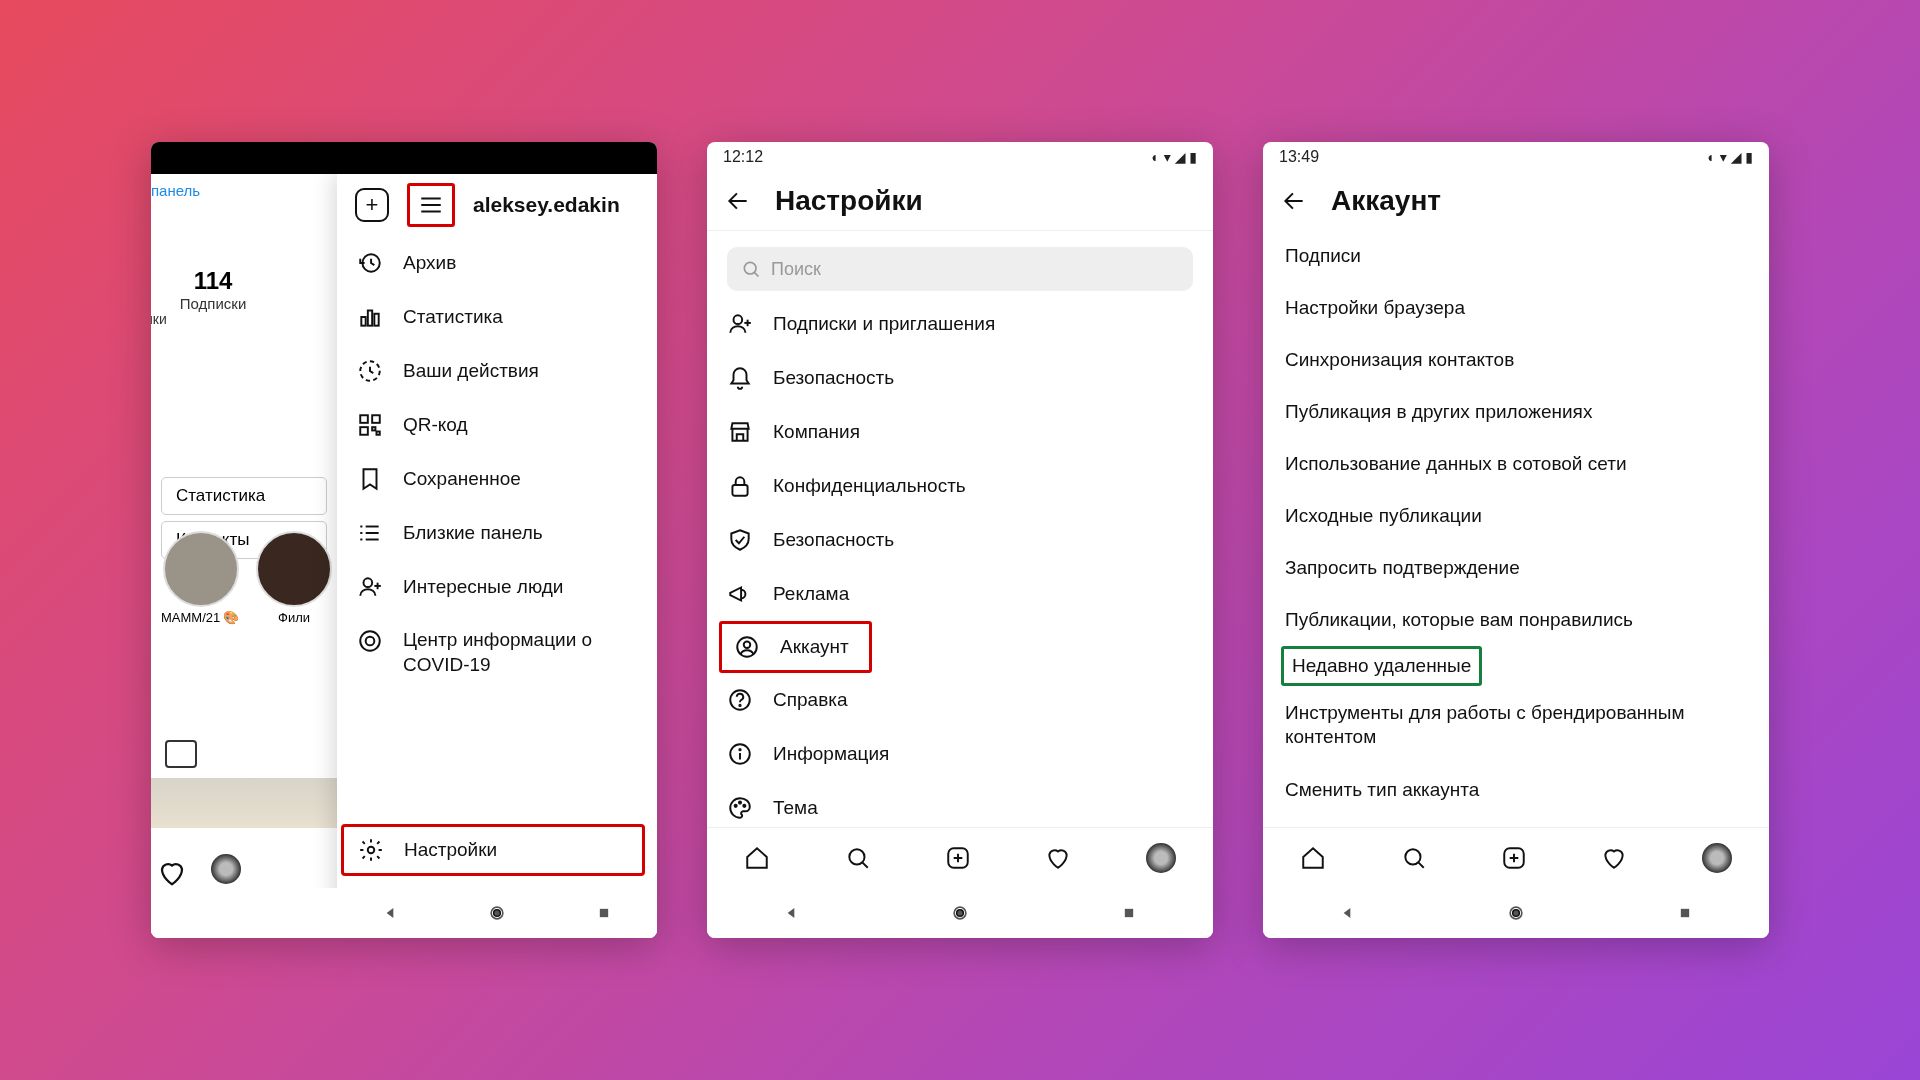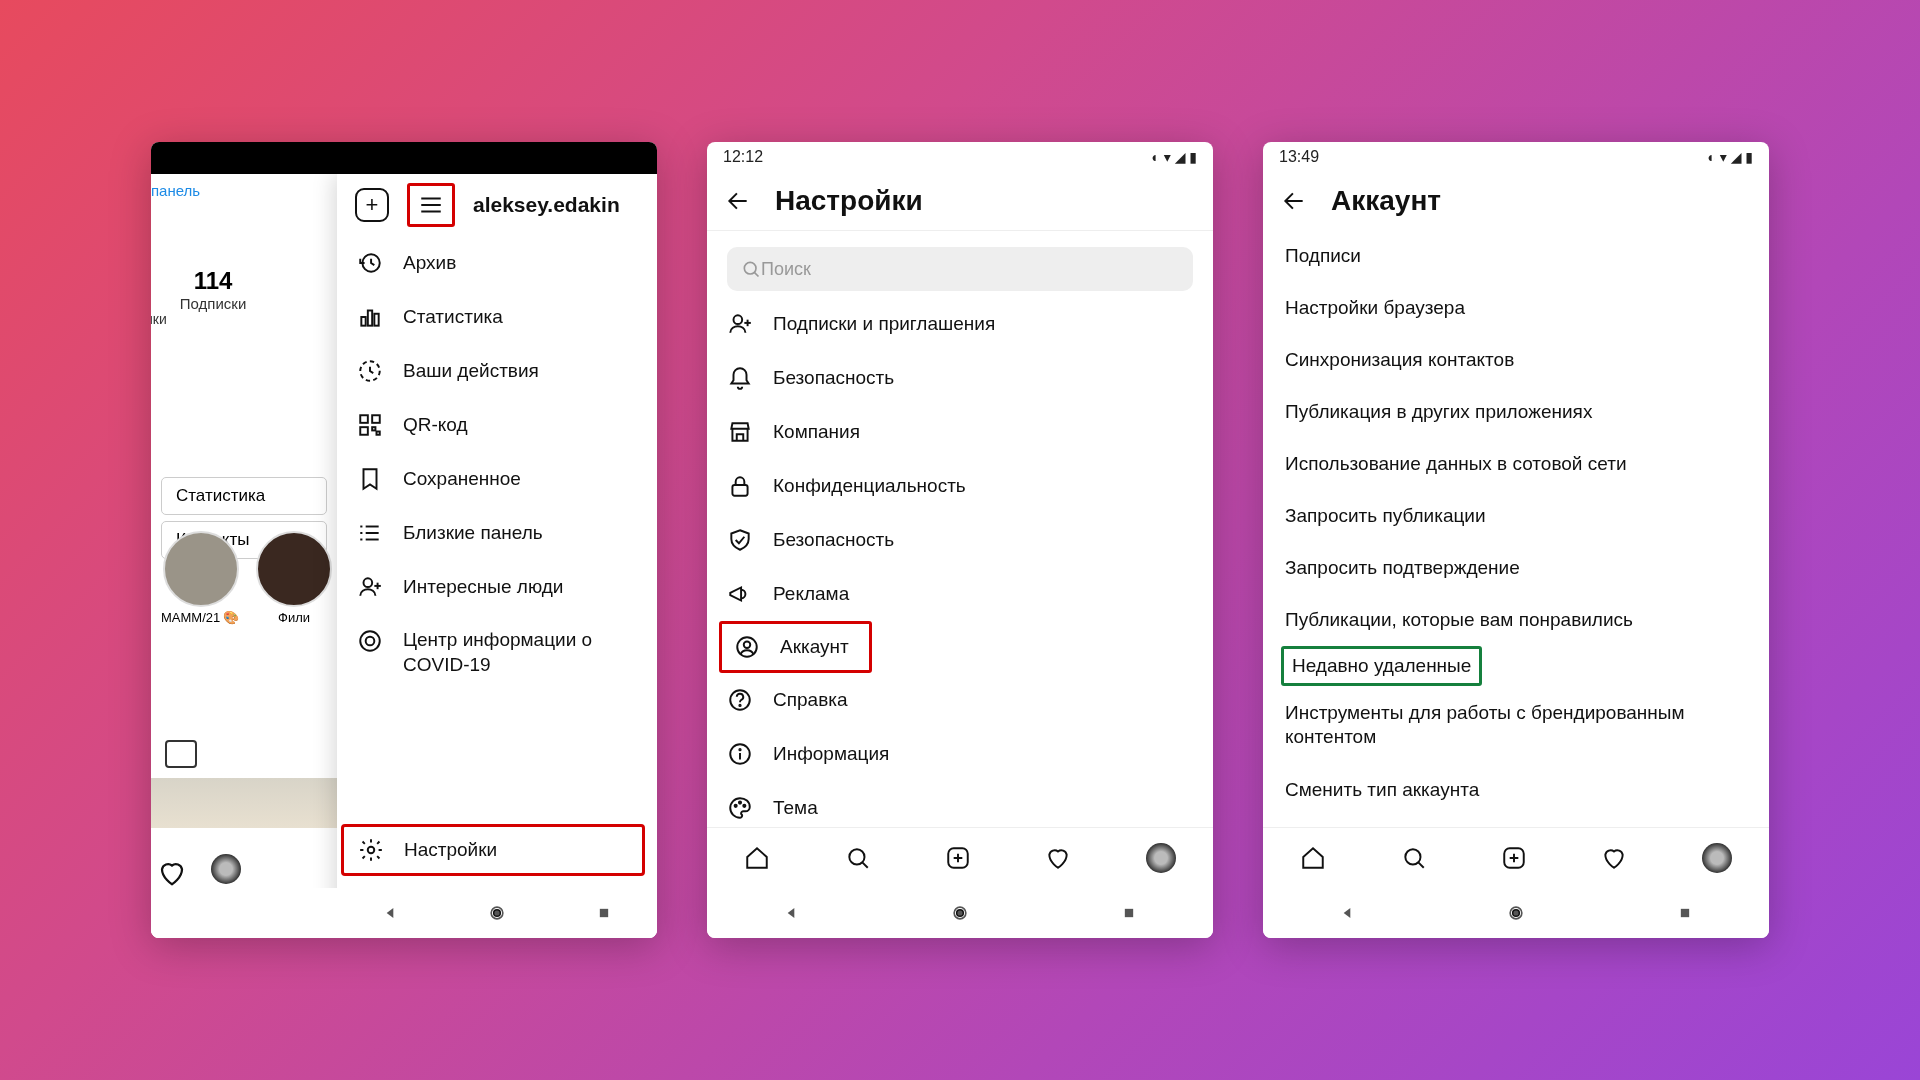--- a/index.html
+++ b/index.html
@@ -32,21 +32,21 @@
 .p1-stats .l{font-size:15px;color:#333}
 .p1-partial{color:#333;font-size:14px}
 .p1-btn{border:1px solid #ccc;border-radius:5px;padding:8px 14px;font-size:17px;margin:6px 10px;background:#fff}
 .p1-story{width:72px;height:72px;border-radius:50%;background:#998;display:inline-block;border:2px solid #ddd}
 .p1-strip{position:absolute;bottom:110px;left:10px;display:flex;gap:16px;text-align:center;font-size:13px}
 .p1-drawer{position:absolute;right:0;top:32px;width:320px;bottom:0;background:#fff;box-shadow:-4px 0 20px rgba(0,0,0,.15);display:flex;flex-direction:column}
 .p1-drawer-top{flex:1}
 .p1-settingsrow{border:3px solid #d40000;border-radius:4px;margin:6px 12px 12px 4px}
 
 
-.searchbox{margin:16px 20px 6px 20px;background:#eee;border-radius:10px;height:44px;display:flex;align-items:center;padding:0 14px;color:#999;font-size:18px}
+.searchbox{margin:16px 20px 6px 20px;background:#eee;border-radius:10px;height:44px;display:flex;align-items:center;gap:10px;padding:0 14px;color:#999;font-size:18px}
 .searchbox svg{width:20px;height:20px;stroke:#999;fill:none;stroke-width:2}
 .p2-acct{border:3px solid #d40000;border-radius:3px;margin:0 0 0 12px;padding-right:8px}
 
 
 .p3-list .item{padding:15px 22px;font-size:19px;color:#111}
 .p3-red{border:3px solid #15803d;border-radius:3px;display:inline-block;margin-left:18px;padding:6px 8px}
 .p3-link{color:#2196d6}
 
 
 .tabbar{height:60px;display:flex;align-items:center;justify-content:space-around;border-top:1px solid #eee}
@@ -493,21 +493,21 @@
         </svg>
       </span>
     <span class="title">Аккаунт</span>
   </div>
   <div class="content p3-list">
     <div class="item">Подписи</div>
     <div class="item">Настройки браузера</div>
     <div class="item">Синхронизация контактов</div>
     <div class="item">Публикация в других приложениях</div>
     <div class="item">Использование данных в сотовой сети</div>
-    <div class="item">Запросить публикации</div>
+    <div class="item">Исходные публикации</div>
     <div class="item">Запросить подтверждение</div>
     <div class="item">Публикации, которые вам понравились</div>
     <div><span class="p3-red"><span class="item" style="padding:0">Недавно удаленные</span></span></div>
     <div class="item" style="line-height:1.25">Инструменты для работы с брендированным контентом</div>
     <div class="item p3-link">Сменить тип аккаунта</div>
   </div>
   <div class="tabbar">
     <span class="icon">
         <svg viewBox="0 0 24 24">
           <use href="#i-home"></use>

